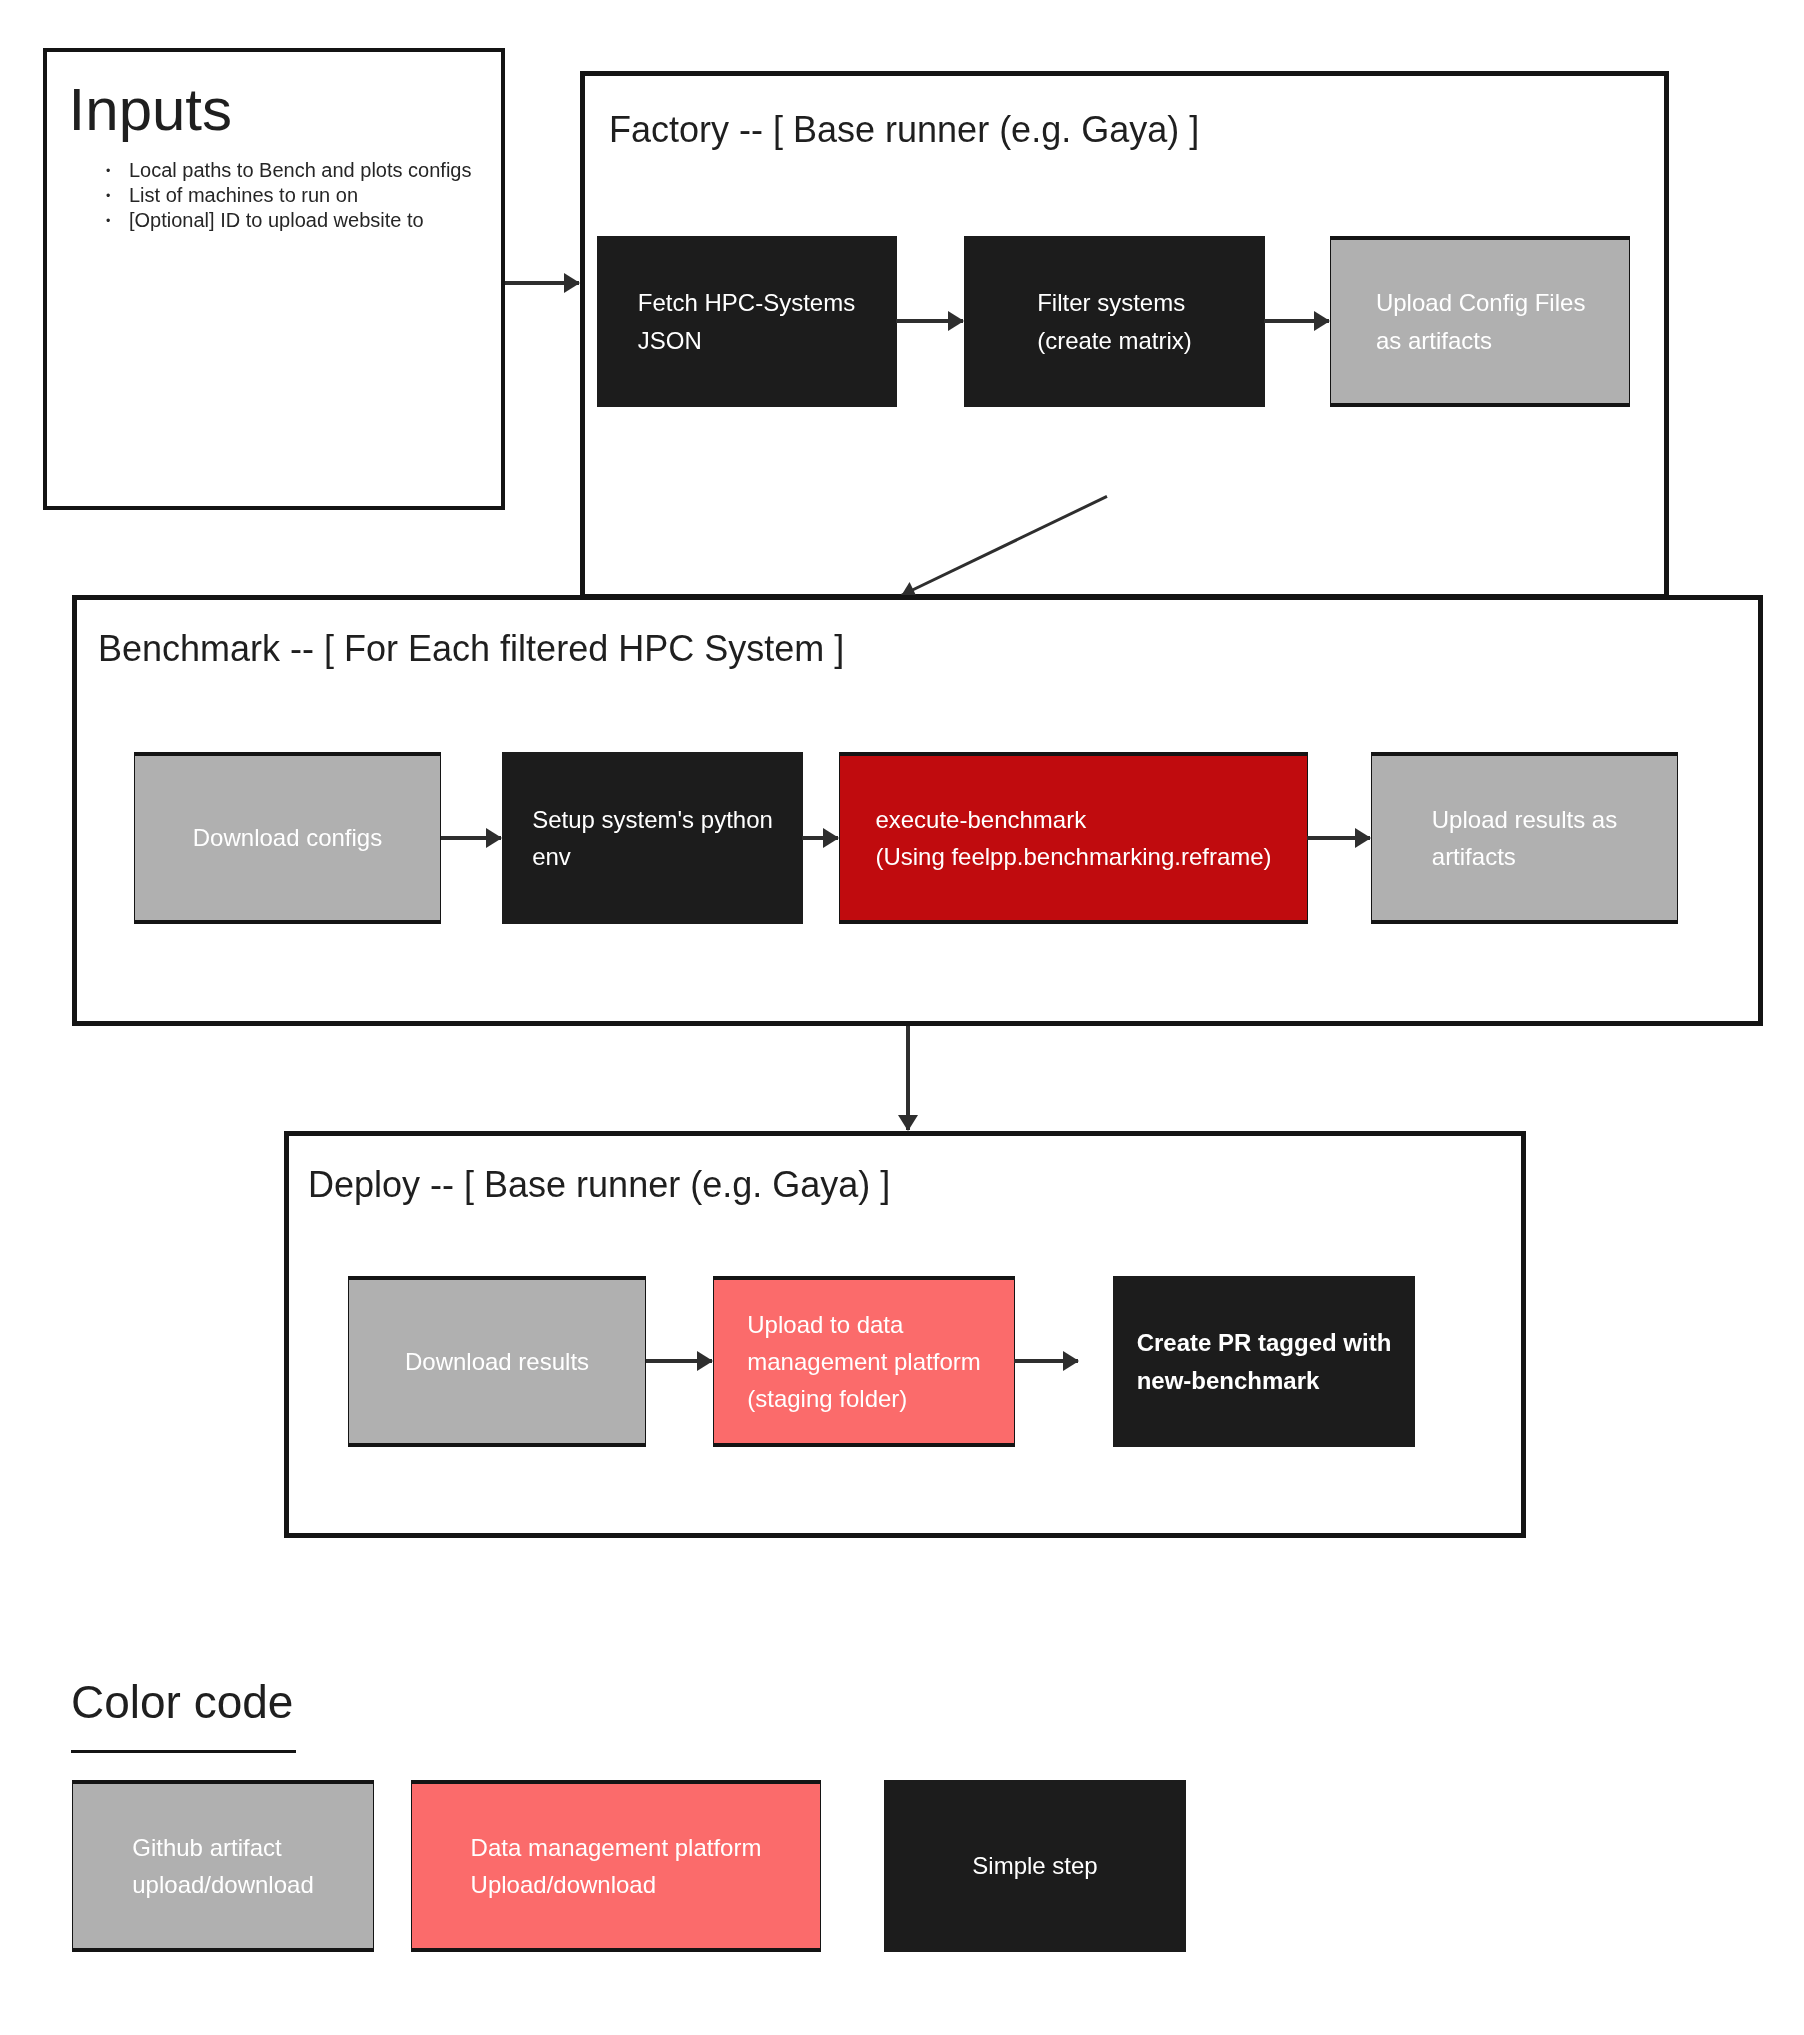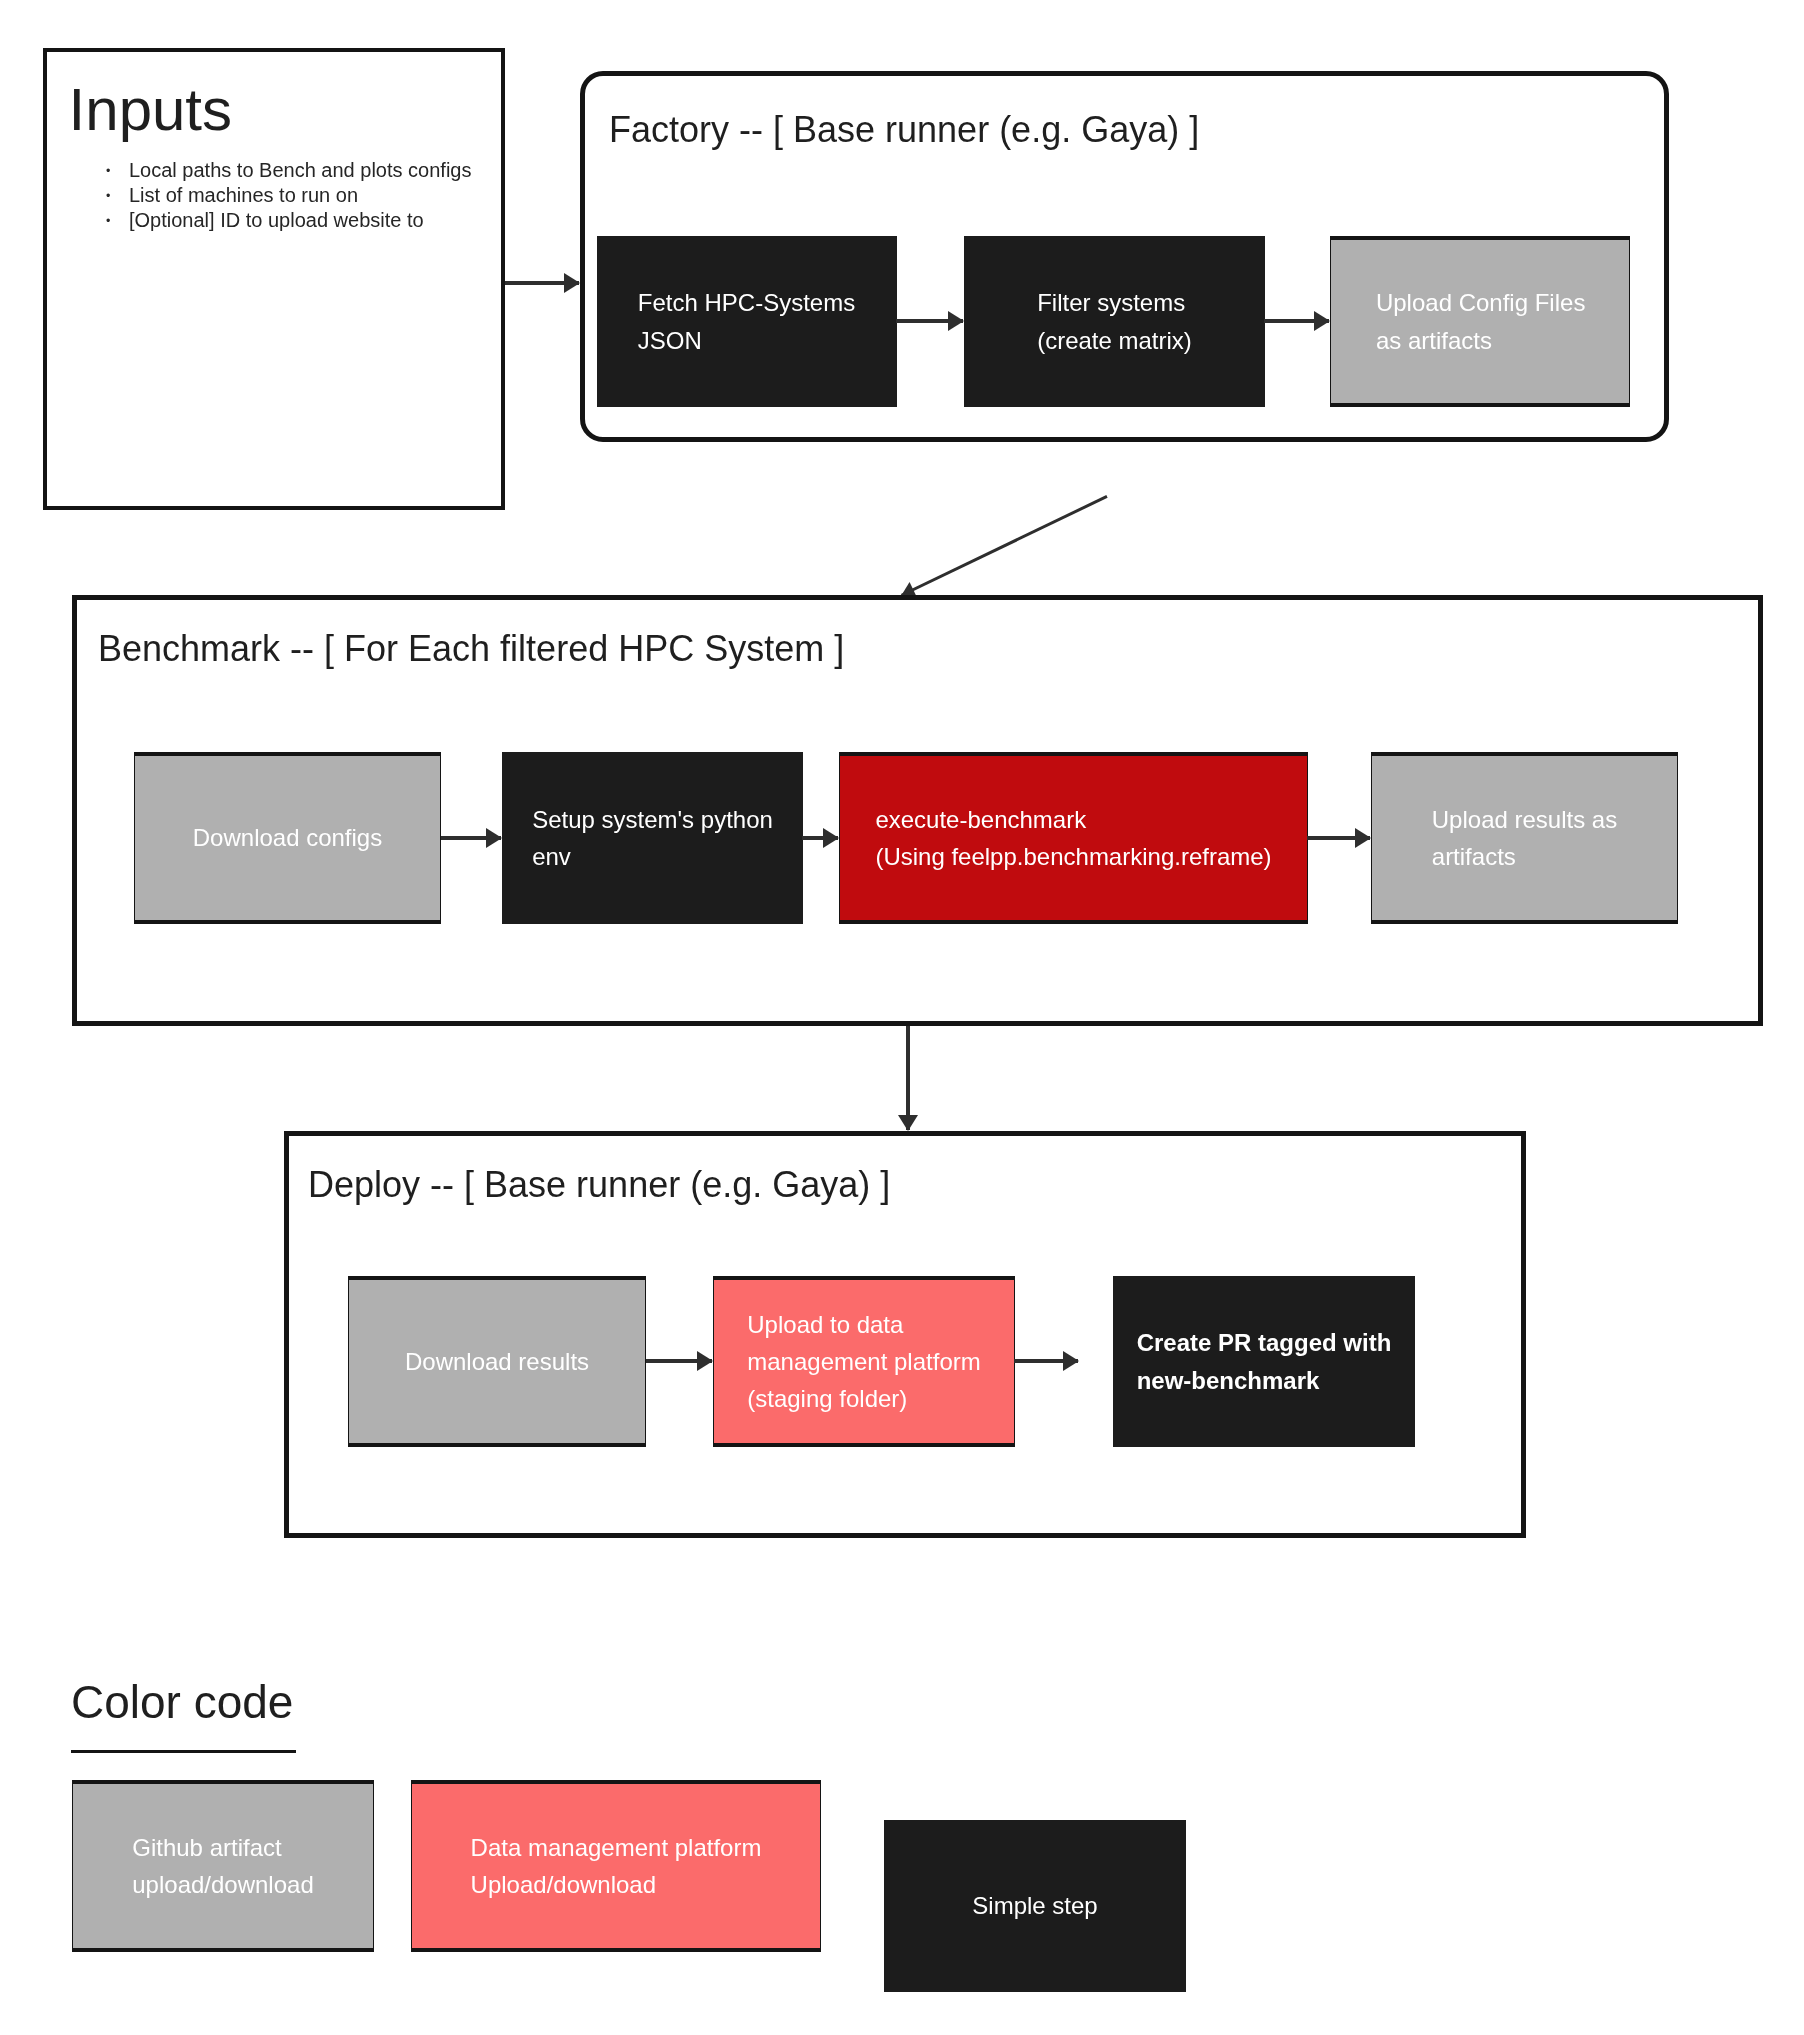--- a/index.html
+++ b/index.html
@@ -42,21 +42,21 @@
     position:absolute;left:57px;top:106px;width:383px;
     list-style:none;font-size:20px;line-height:25px;color:#262626;
   }
   .inputs-bullets li{position:relative;padding-left:25px;}
   .inputs-bullets li::before{
     content:"•";
     position:absolute;left:1.9px;top:0.5px;
     font-size:12.5px;color:#262626;
   }
 
-  .factory-group{left:580px;top:71px;width:1089px;height:371px;border-radius:23px;}
+  .factory-group{left:580px;top:71px;width:1089px;height:528px;}
   .factory-title{left:24px;top:33px;}
 
   .benchmark-group{left:72px;top:595px;width:1691px;height:431px;}
   .benchmark-title{left:21px;top:28px;}
 
   .deploy-group{left:284px;top:1131px;width:1242px;height:407px;}
   .deploy-title{left:19px;top:28px;}
 
   .step{
     position:absolute;
@@ -177,16 +177,16 @@
     <div class="arrow right" style="left:725px;top:223px;width:64px;"></div>
     <div class="step simple-step" style="left:824px;top:140px;width:302px;height:171px;font-weight:bold;">Create PR tagged with
 new-benchmark</div>
   </div>
 
   <div class="legend-title">Color code</div>
   <div class="step github-artifact" style="left:72px;top:1780px;width:302px;height:172px;">Github artifact
 upload/download</div>
   <div class="step data-management-platform" style="left:411px;top:1780px;width:410px;height:172px;">Data management platform
 Upload/download</div>
-  <div class="step simple-step" style="left:884px;top:1780px;width:302px;height:172px;margin-top:40px;">Simple step</div>
+  <div class="step simple-step" style="left:884px;top:1780px;width:302px;height:172px;">Simple step</div>
 
 </div>
 
 
 </body></html>

